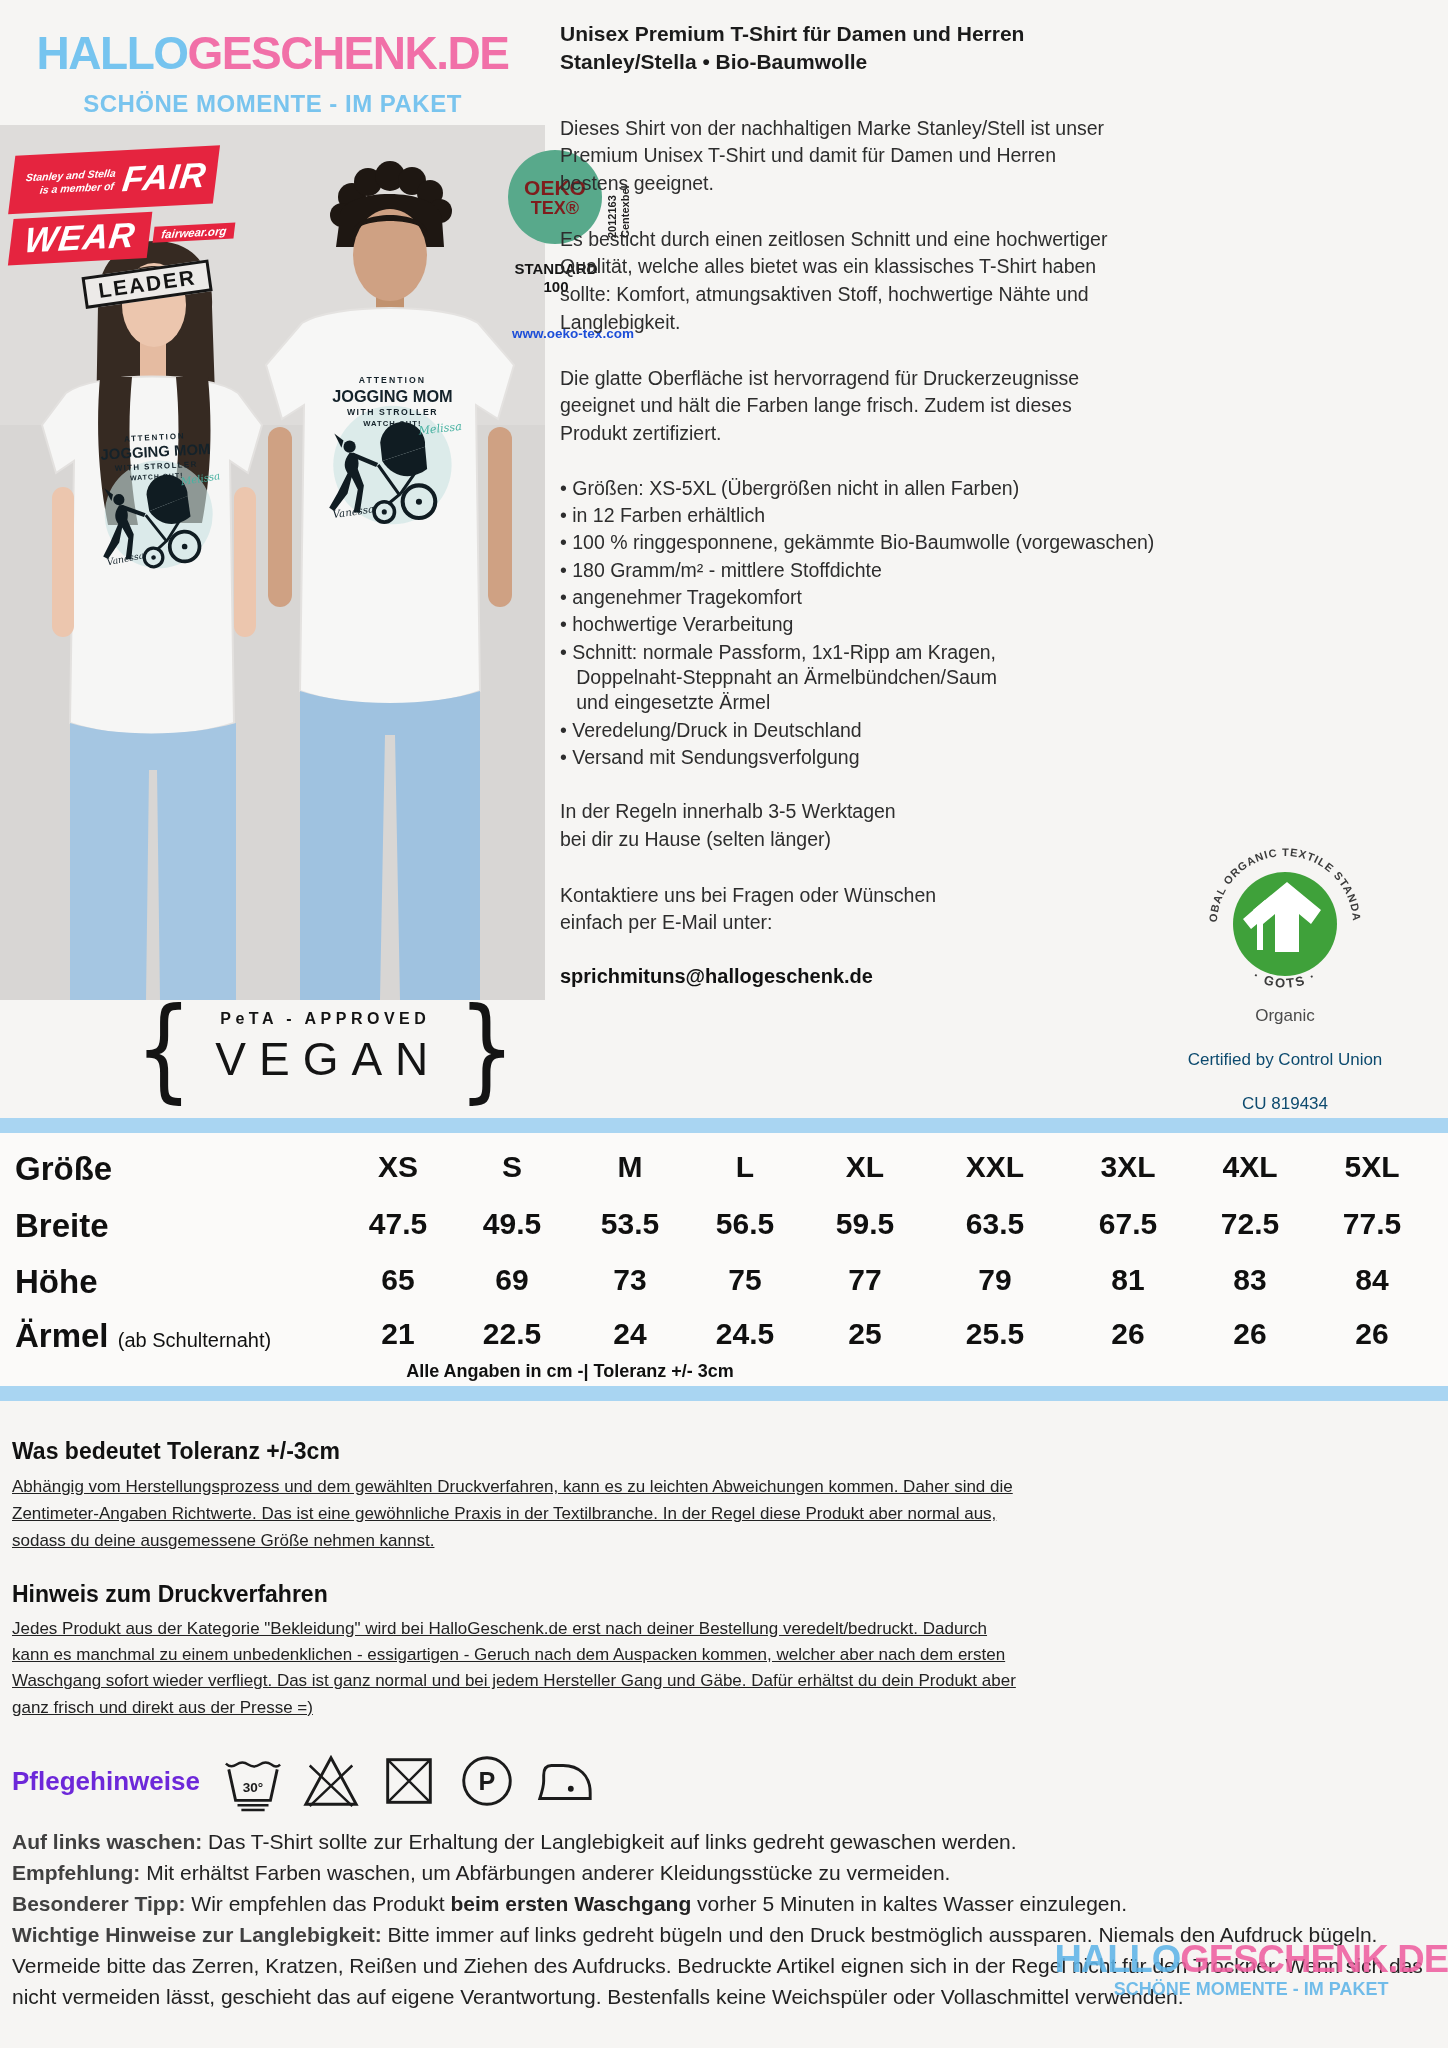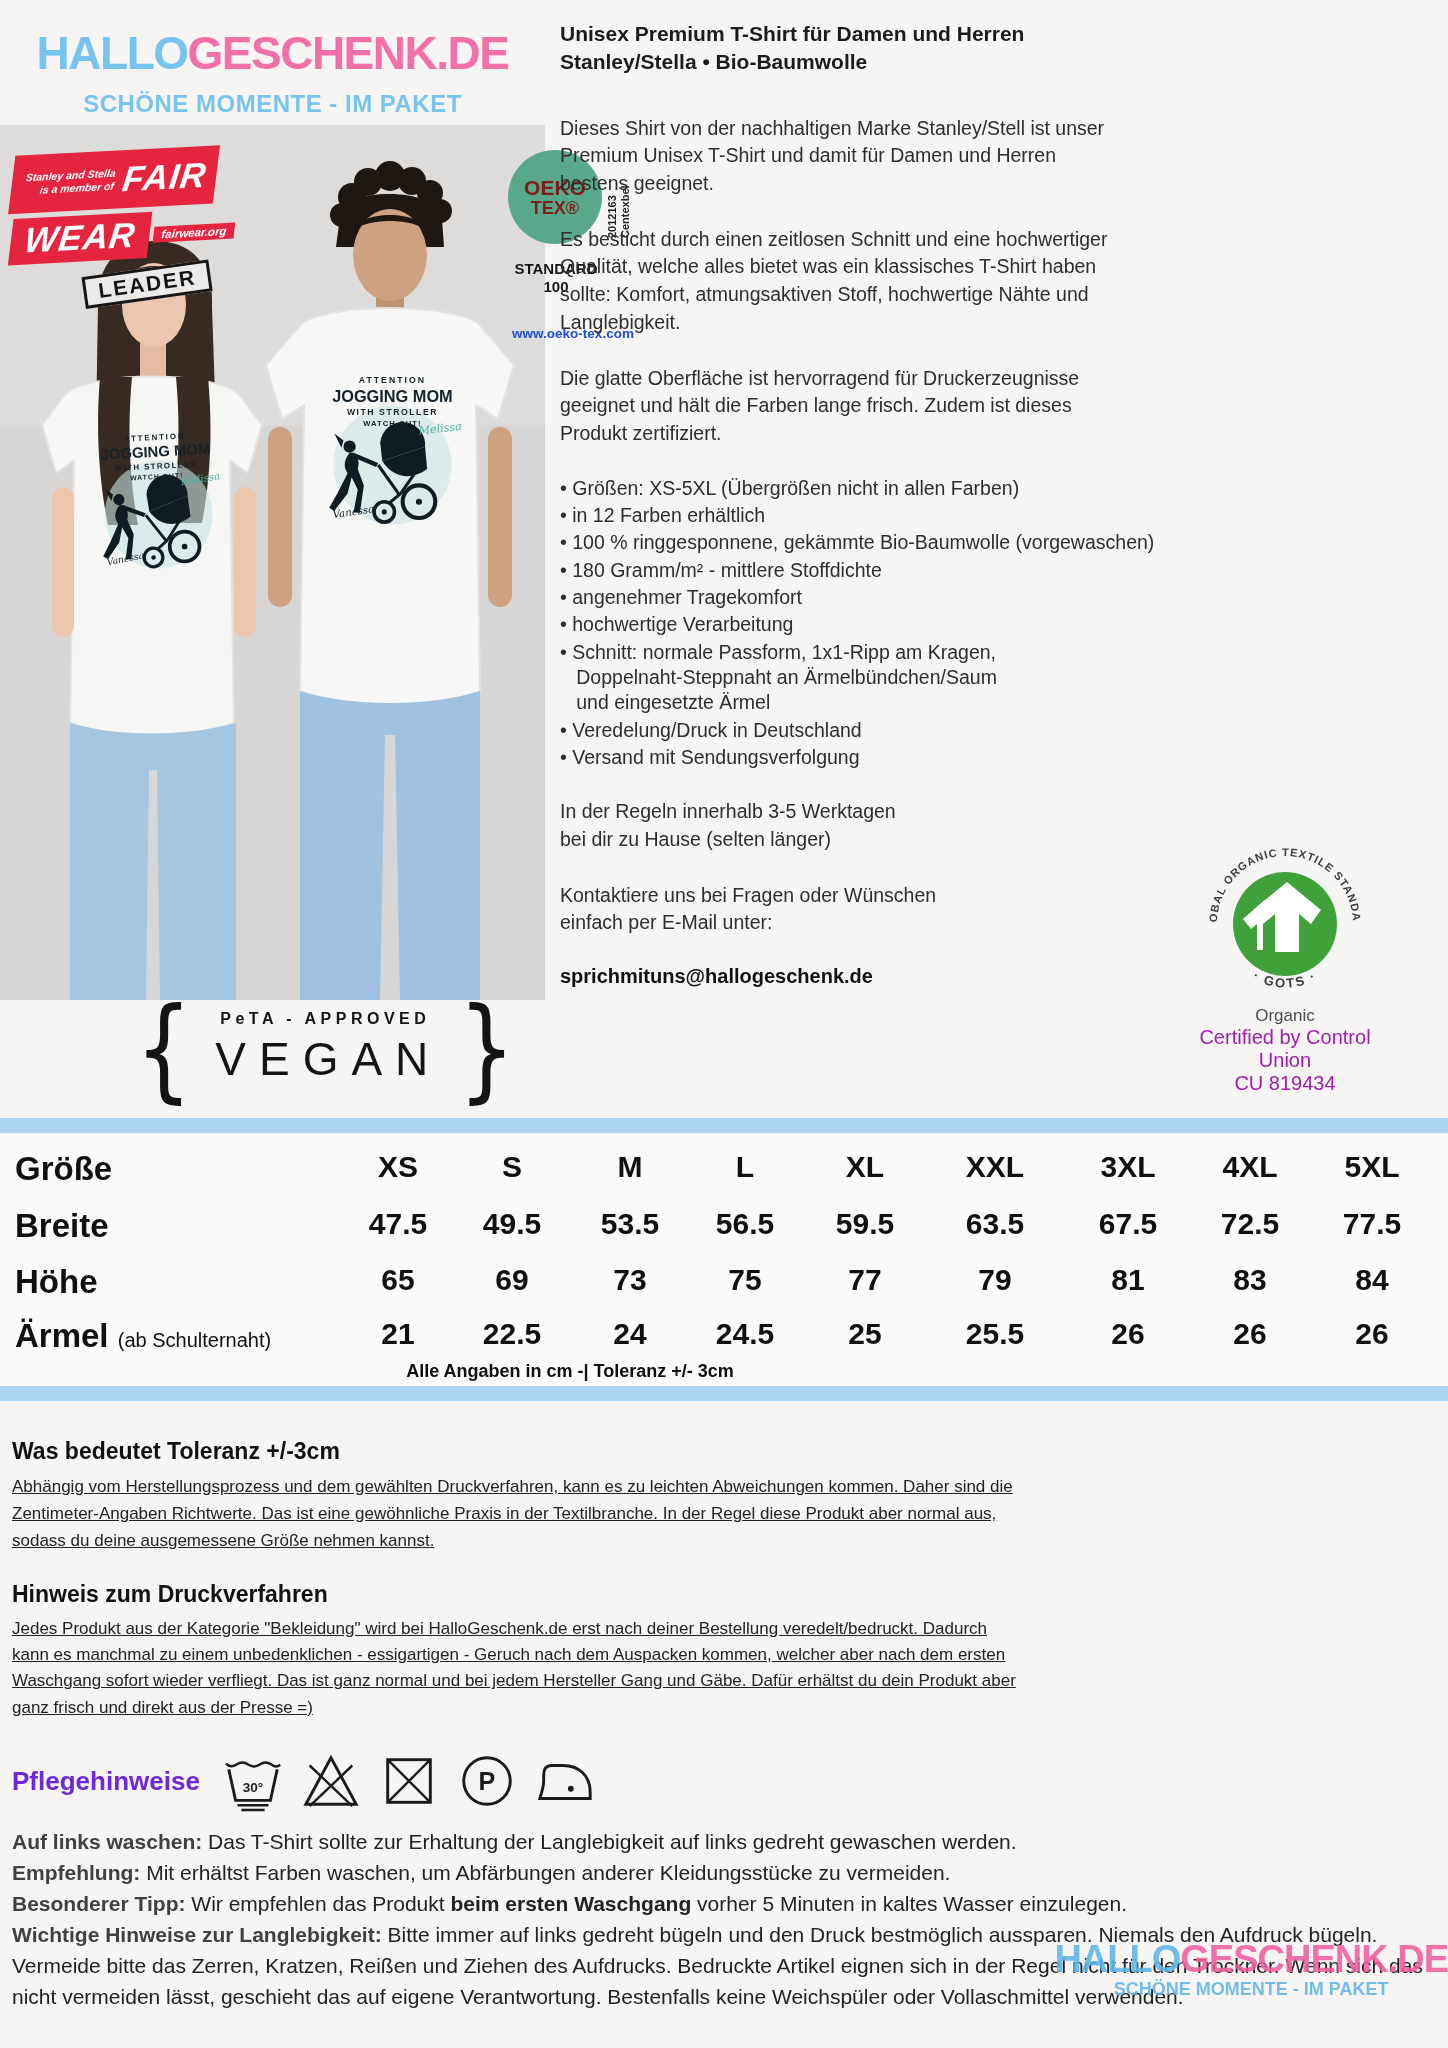--- a/index.html
+++ b/index.html
@@ -39,21 +39,21 @@
   .rc-body{margin-top:38px;}
   .rc-body .para{font-size:19.5px;line-height:1.42;margin:0 0 28px;white-space:pre-line;}
   .bullets{margin:0 0 28px;padding:0;list-style:none;font-size:19.5px;line-height:1.3;}
   .bullets li{white-space:pre-wrap;margin-bottom:2px;}
   .email{font-weight:700;font-size:20px;color:#111;}
 
   
   .gots{position:absolute;top:838px;left:1175px;width:220px;text-align:center;}
   .gots svg{display:block;margin:0 auto;}
   .gots-cap1{font-size:17px;color:#4a4a4a;margin-top:2px;}
-  .gots-cap2,.gots-cap3{font-size:20px;color:#a21caf;}
+  .gots-cap2,.gots-cap3{font-size:17px;color:#0c4a6e;margin-top:24px;}
 
   
   .vegan{position:absolute;top:998px;left:128px;display:flex;align-items:center;gap:6px;color:#141414;}
   .vegan .brace{font-family:"DejaVu Sans",sans-serif;font-size:112px;font-weight:400;line-height:.9;transform:scaleX(.8);}
   .vegan-mid{text-align:center;padding:0 4px;}
   .vegan-top{font-size:16px;font-weight:700;letter-spacing:4.5px;}
   .vegan-word{font-size:46px;font-weight:400;letter-spacing:13px;margin-top:4px;text-indent:6px;}
 
   
   .size-table{position:absolute;top:1118px;left:0;width:1448px;height:283px;background:#fbfaf9;}

